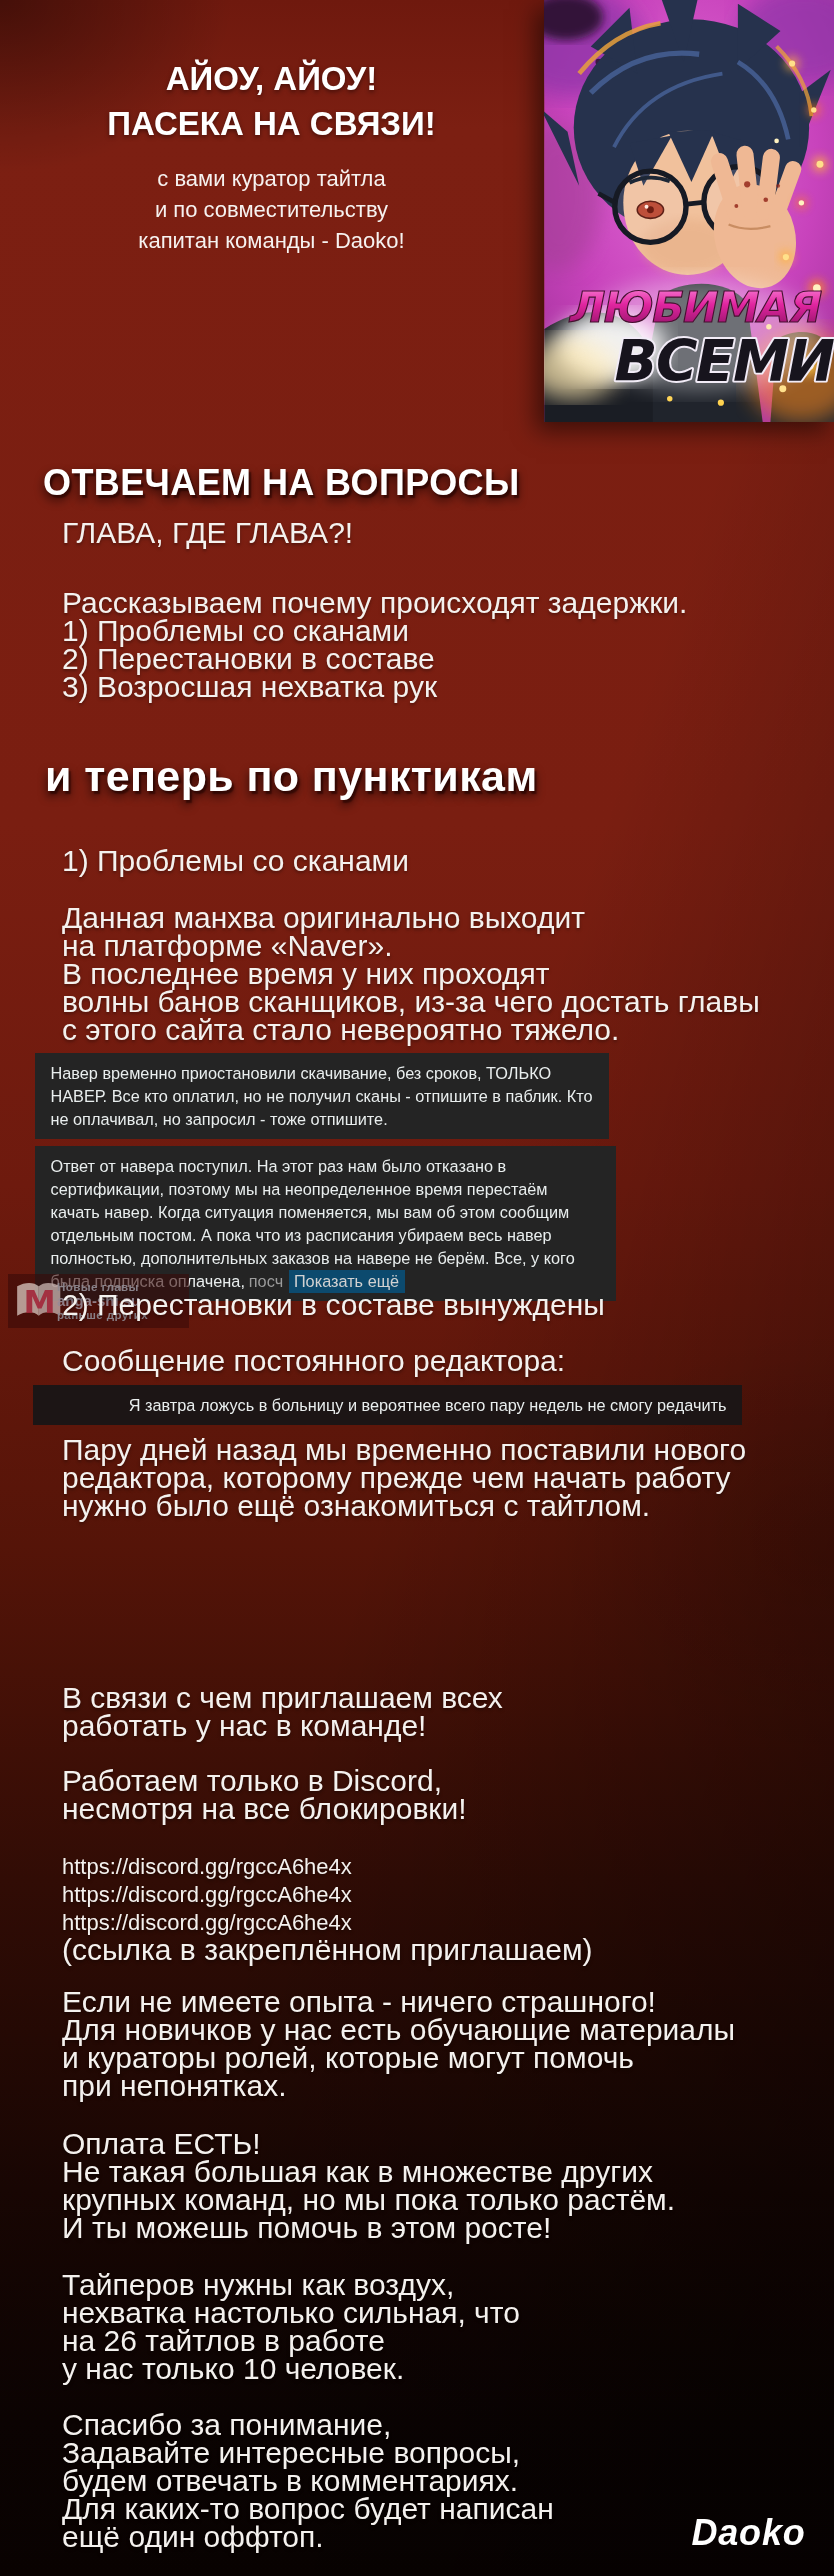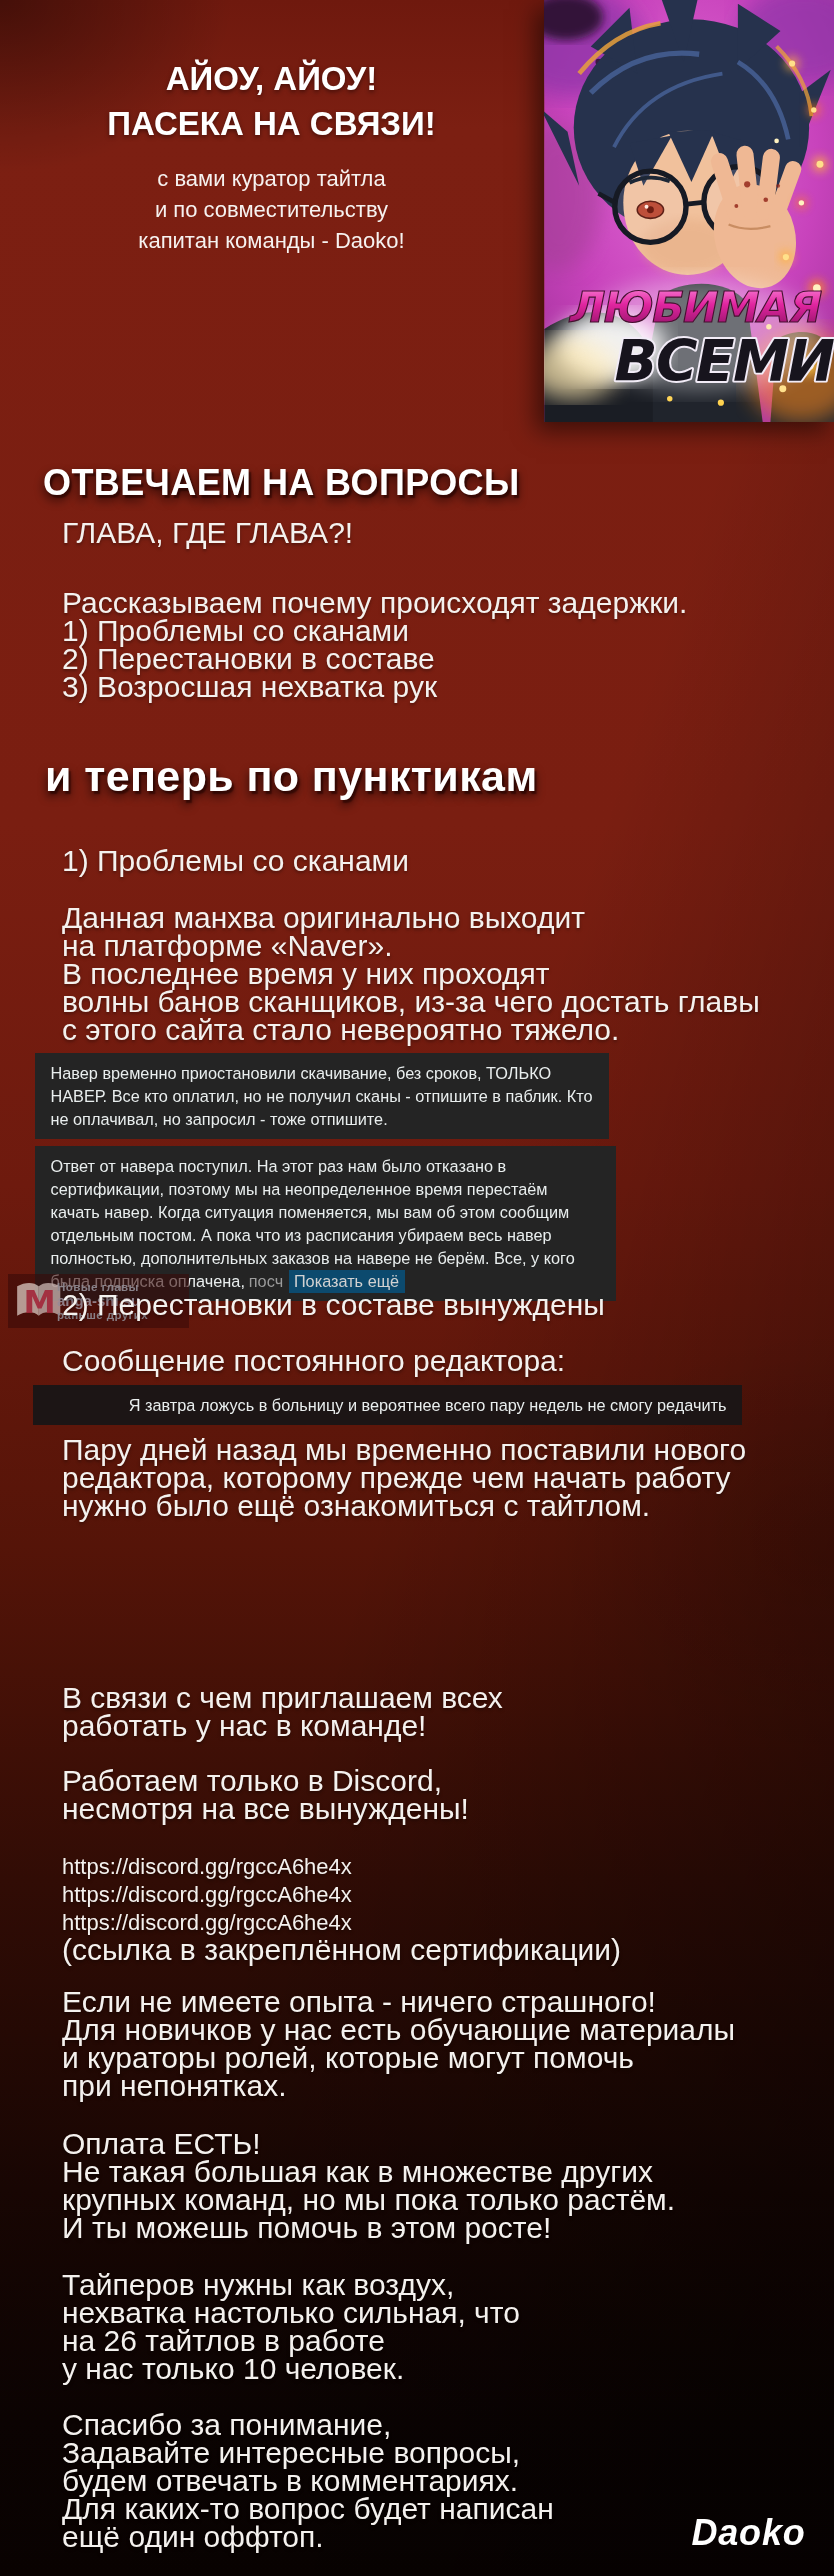--- a/index.html
+++ b/index.html
@@ -240,28 +240,28 @@
     <span>Я завтра ложусь в больницу и вероятнее всего пару недель не смогу редачить</span>
   </div>
 
   <div class="abs txt ml p2-body">Пару дней назад мы временно поставили нового
 редактора, которому прежде чем начать работу
 нужно было ещё ознакомиться с тайтлом.</div>
 
   <div class="abs txt ml invite">В связи с чем приглашаем всех
 работать у нас в команде!</div>
   <div class="abs txt ml discord-para">Работаем только в Discord,
-несмотря на все вынуждены!</div>
+несмотря на все блокировки!</div>
 
   <div class="abs links">
     <div>https://discord.gg/rgccA6he4x</div>
     <div>https://discord.gg/rgccA6he4x</div>
     <div>https://discord.gg/rgccA6he4x</div>
   </div>
-  <div class="abs txt links-note">(ссылка в закреплённом сертификации)</div>
+  <div class="abs txt links-note">(ссылка в закреплённом приглашаем)</div>
 
   <div class="abs txt ml newbies">Если не имеете опыта - ничего страшного!
 Для новичков у нас есть обучающие материалы
 и кураторы ролей, которые могут помочь
 при непонятках.</div>
   <div class="abs txt ml pay">Оплата ЕСТЬ!
 Не такая большая как в множестве других
 крупных команд, но мы пока только растём.
 И ты можешь помочь в этом росте!</div>
   <div class="abs txt ml typers">Тайперов нужны как воздух,

